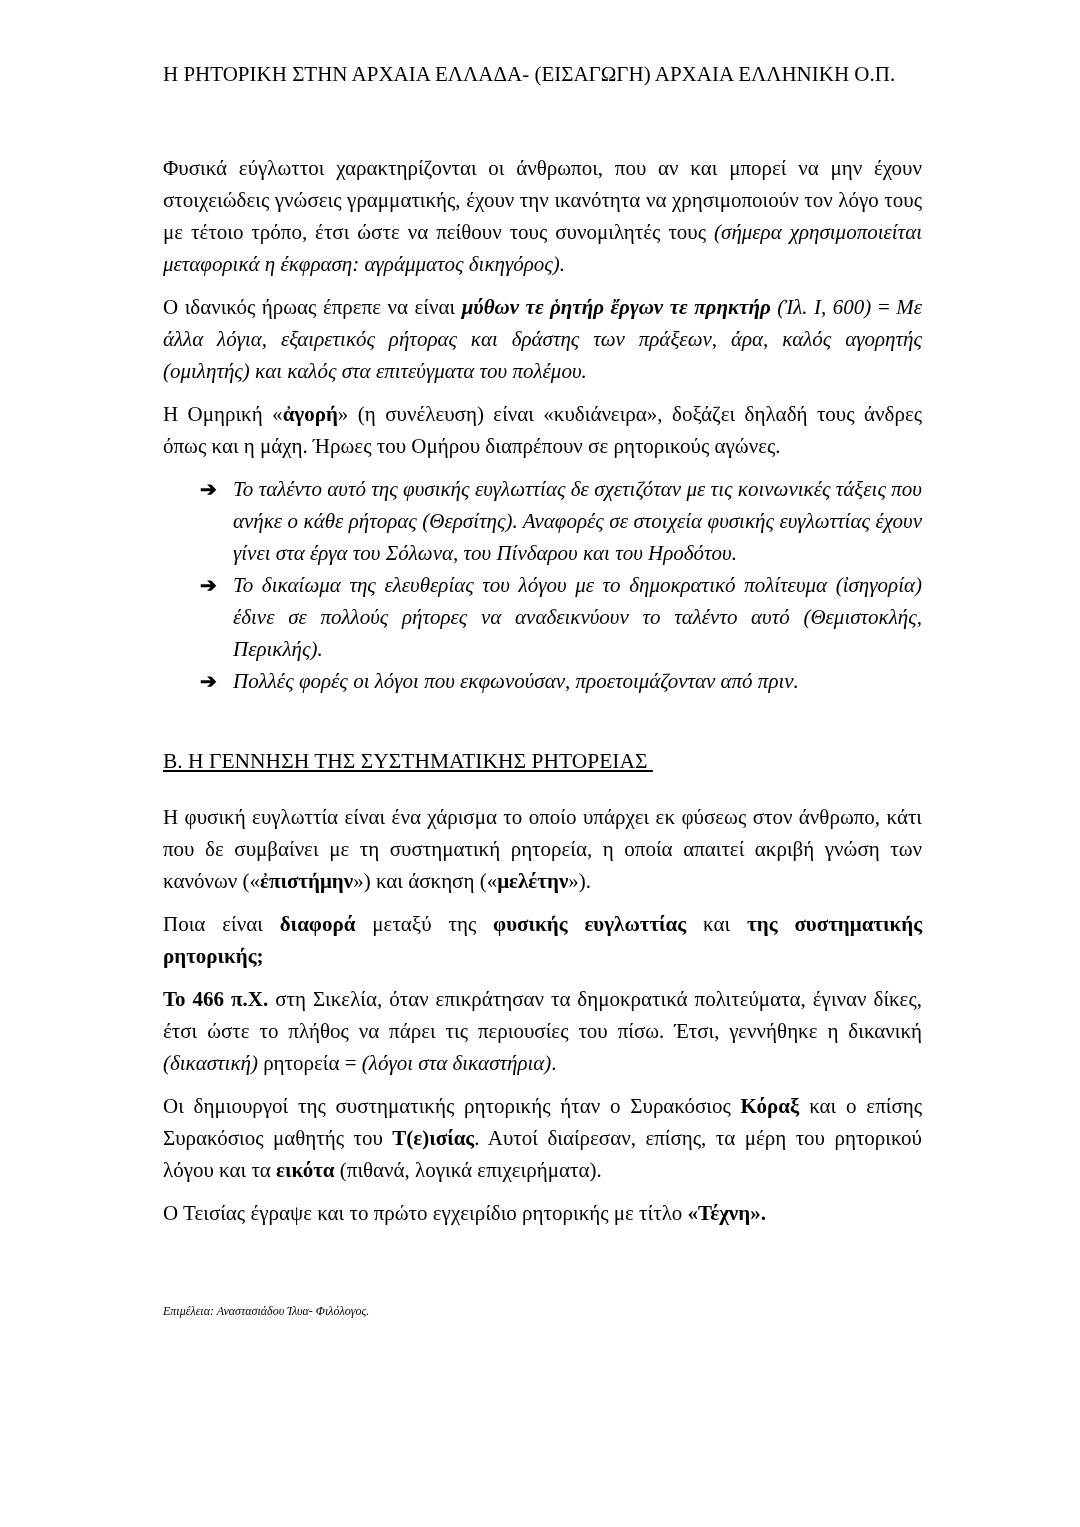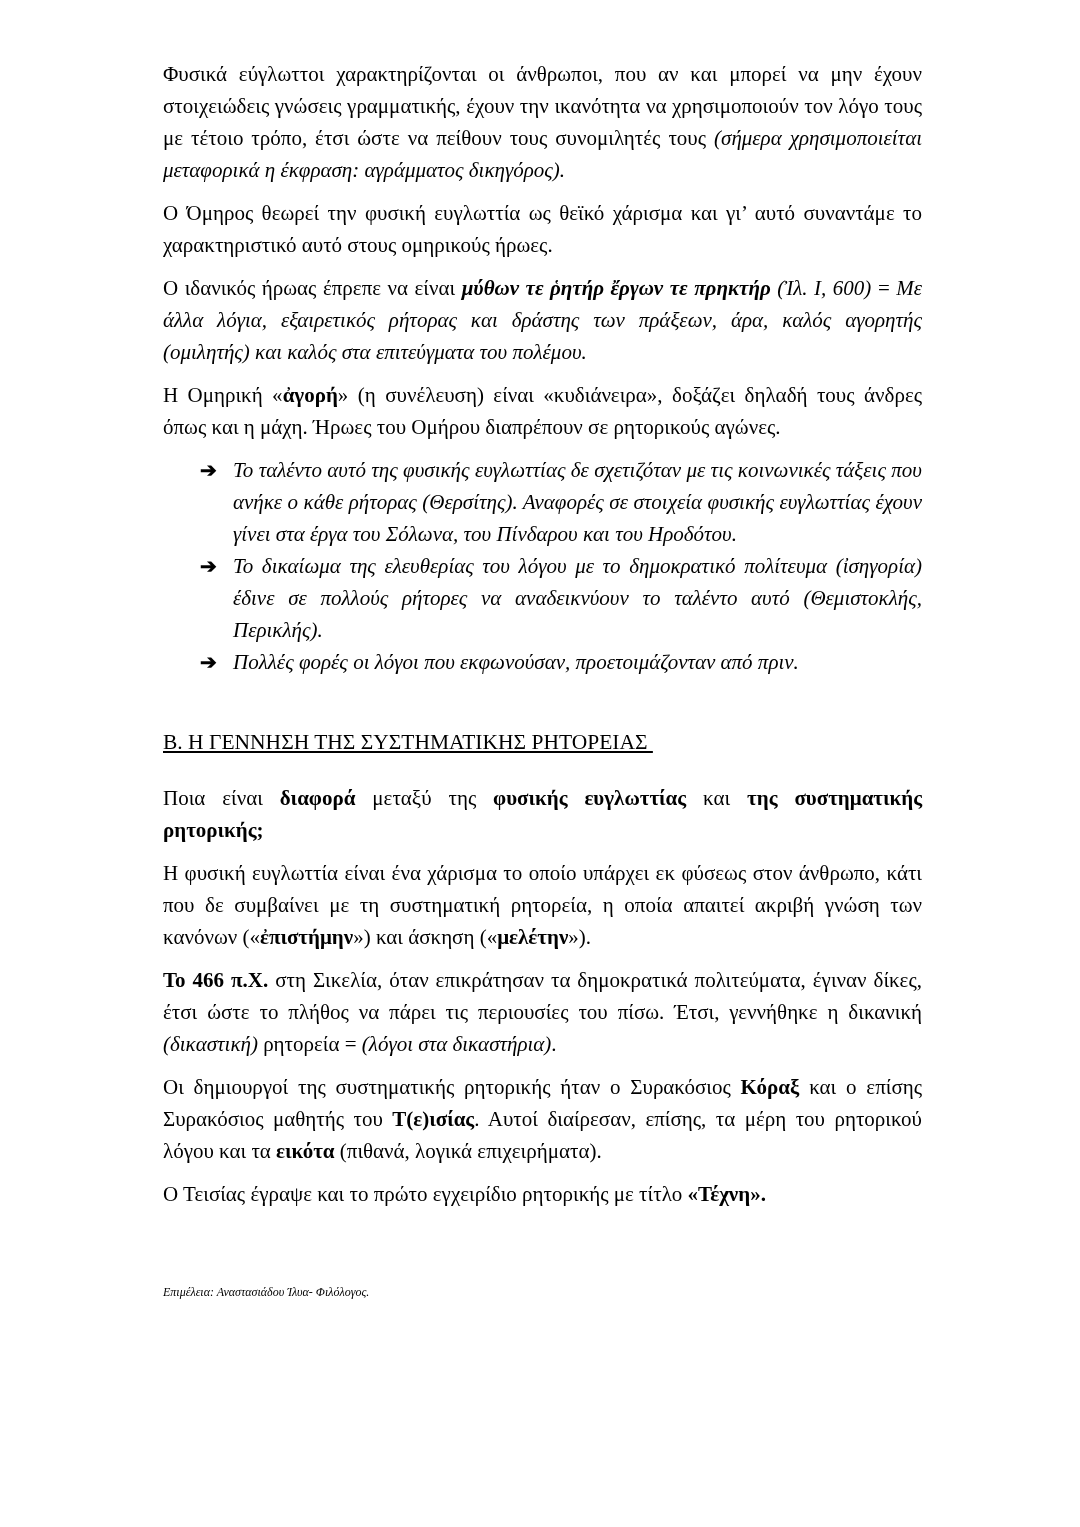--- a/index.html
+++ b/index.html
@@ -61,44 +61,44 @@
   .footer-credit{
     margin-top:66px;
     font-style:italic;
     font-size:12px;
   }
 </style>
 </head>
 <body>
 
 <div class="page">
+  <p class="doc-title">Η ΡΗΤΟΡΙΚΗ ΣΤΗΝ ΑΡΧΑΙΑ ΕΛΛΑΔΑ- (ΕΙΣΑΓΩΓΗ) ΑΡΧΑΙΑ ΕΛΛΗΝΙΚΗ Ο.Π.</p>
   <div>
       <section class="doc-section">
         <p class="paragraph"><span>Φυσικά εύγλωττοι χαρακτηρίζονται οι άνθρωποι, που αν και μπορεί να μην έχουν στοιχειώδεις γνώσεις γραμματικής, έχουν την ικανότητα να χρησιμοποιούν  τον λόγο τους με τέτοιο τρόπο, έτσι ώστε να πείθουν τους συνομιλητές τους </span><span class="i">(σήμερα χρησιμοποιείται μεταφορικά η έκφραση:  αγράμματος δικηγόρος).</span></p>
-        <p class="paragraph"><span>Ο Όμηρος θεωρεί την φυσική ευγλωττία ως θεϊκό χάρισμα και γι’ αυτό συναντάμε το χαρακτηριστικό αυτό στους ομηρικούς ήρωες.</span></p>
         <p class="paragraph"><span>Ο ιδανικός ήρωας έπρεπε να είναι  </span><span class="b i">μύθων τε ῥητήρ ἔργων τε πρηκτήρ </span><span class="i">(Ἰλ. Ι, 600)</span><span> = </span><span class="i">Με άλλα λόγια, εξαιρετικός ρήτορας και δράστης των πράξεων, άρα, καλός αγορητής (ομιλητής) και καλός στα επιτεύγματα του πολέμου.</span></p>
         <p class="paragraph"><span>Η Ομηρική «</span><span class="b ">ἀγορή</span><span>» (η συνέλευση) είναι «κυδιάνειρα», δοξάζει δηλαδή τους άνδρες όπως και η μάχη. Ήρωες του Ομήρου διαπρέπουν σε ρητορικούς αγώνες.</span></p>
         <ul class="bullet-list">
           <li>
             <span class="arrow">➔</span>
             <span class="btext"><span class="i">Το ταλέντο αυτό της φυσικής ευγλωττίας δε σχετιζόταν με τις κοινωνικές τάξεις που ανήκε ο κάθε ρήτορας (Θερσίτης). Αναφορές σε στοιχεία φυσικής ευγλωττίας έχουν γίνει στα έργα του Σόλωνα, του Πίνδαρου και του Ηροδότου.</span></span>
           </li>
           <li>
             <span class="arrow">➔</span>
             <span class="btext"><span class="i">Το δικαίωμα της ελευθερίας του λόγου με το δημοκρατικό πολίτευμα (ἰσηγορία) έδινε σε πολλούς ρήτορες να αναδεικνύουν το ταλέντο αυτό (Θεμιστοκλής, Περικλής).</span></span>
           </li>
           <li>
             <span class="arrow">➔</span>
             <span class="btext"><span class="i">Πολλές φορές οι λόγοι που εκφωνούσαν, προετοιμάζονταν από πριν.</span></span>
           </li>
         </ul>
       </section>
       <section class="doc-section">
         <h2 class="section-heading">Β. Η ΓΕΝΝΗΣΗ ΤΗΣ ΣΥΣΤΗΜΑΤΙΚΗΣ ΡΗΤΟΡΕΙΑΣ </h2>
+        <p class="paragraph"><span>Η φυσική ευγλωττία είναι ένα χάρισμα το οποίο υπάρχει εκ φύσεως στον άνθρωπο, κάτι που δε συμβαίνει με τη συστηματική ρητορεία, η οποία απαιτεί ακριβή γνώση των κανόνων («</span><span class="b ">ἐπιστήμην</span><span>») και άσκηση («</span><span class="b ">μελέτην</span><span>»).</span></p>
         <p class="paragraph"><span>Ποια είναι </span><span class="b ">διαφορά</span><span> μεταξύ της </span><span class="b ">φυσικής ευγλωττίας</span><span> και </span><span class="b ">της συστηματικής ρητορικής;</span></p>
-        <p class="paragraph"><span>Η φυσική ευγλωττία είναι ένα χάρισμα το οποίο υπάρχει εκ φύσεως στον άνθρωπο, κάτι που δε συμβαίνει με τη συστηματική ρητορεία, η οποία απαιτεί ακριβή γνώση των κανόνων («</span><span class="b ">ἐπιστήμην</span><span>») και άσκηση («</span><span class="b ">μελέτην</span><span>»).</span></p>
         <p class="paragraph"><span class="b ">Το 466 π.Χ.</span><span> στη Σικελία, όταν επικράτησαν τα δημοκρατικά πολιτεύματα, έγιναν δίκες, έτσι ώστε το πλήθος να πάρει τις περιουσίες του πίσω. Έτσι, γεννήθηκε η δικανική </span><span class="i">(δικαστική)</span><span> ρητορεία = </span><span class="i">(λόγοι στα δικαστήρια)</span><span>.</span></p>
         <p class="paragraph"><span>Οι δημιουργοί της συστηματικής ρητορικής ήταν ο Συρακόσιος </span><span class="b ">Κόραξ</span><span> και ο επίσης Συρακόσιος μαθητής του </span><span class="b ">Τ(ε)ισίας</span><span>. Αυτοί διαίρεσαν, επίσης, τα μέρη του ρητορικού λόγου και τα </span><span class="b ">εικότα</span><span> (πιθανά, λογικά επιχειρήματα).</span></p>
         <p class="paragraph"><span>Ο Τεισίας έγραψε και το πρώτο εγχειρίδιο ρητορικής με τίτλο </span><span class="b ">«Τέχνη».</span></p>
       </section>
     </div>
   <p class="footer-credit">Επιμέλεια: Αναστασιάδου Ίλυα- Φιλόλογος.</p>
 </div>
 
 </body></html>

